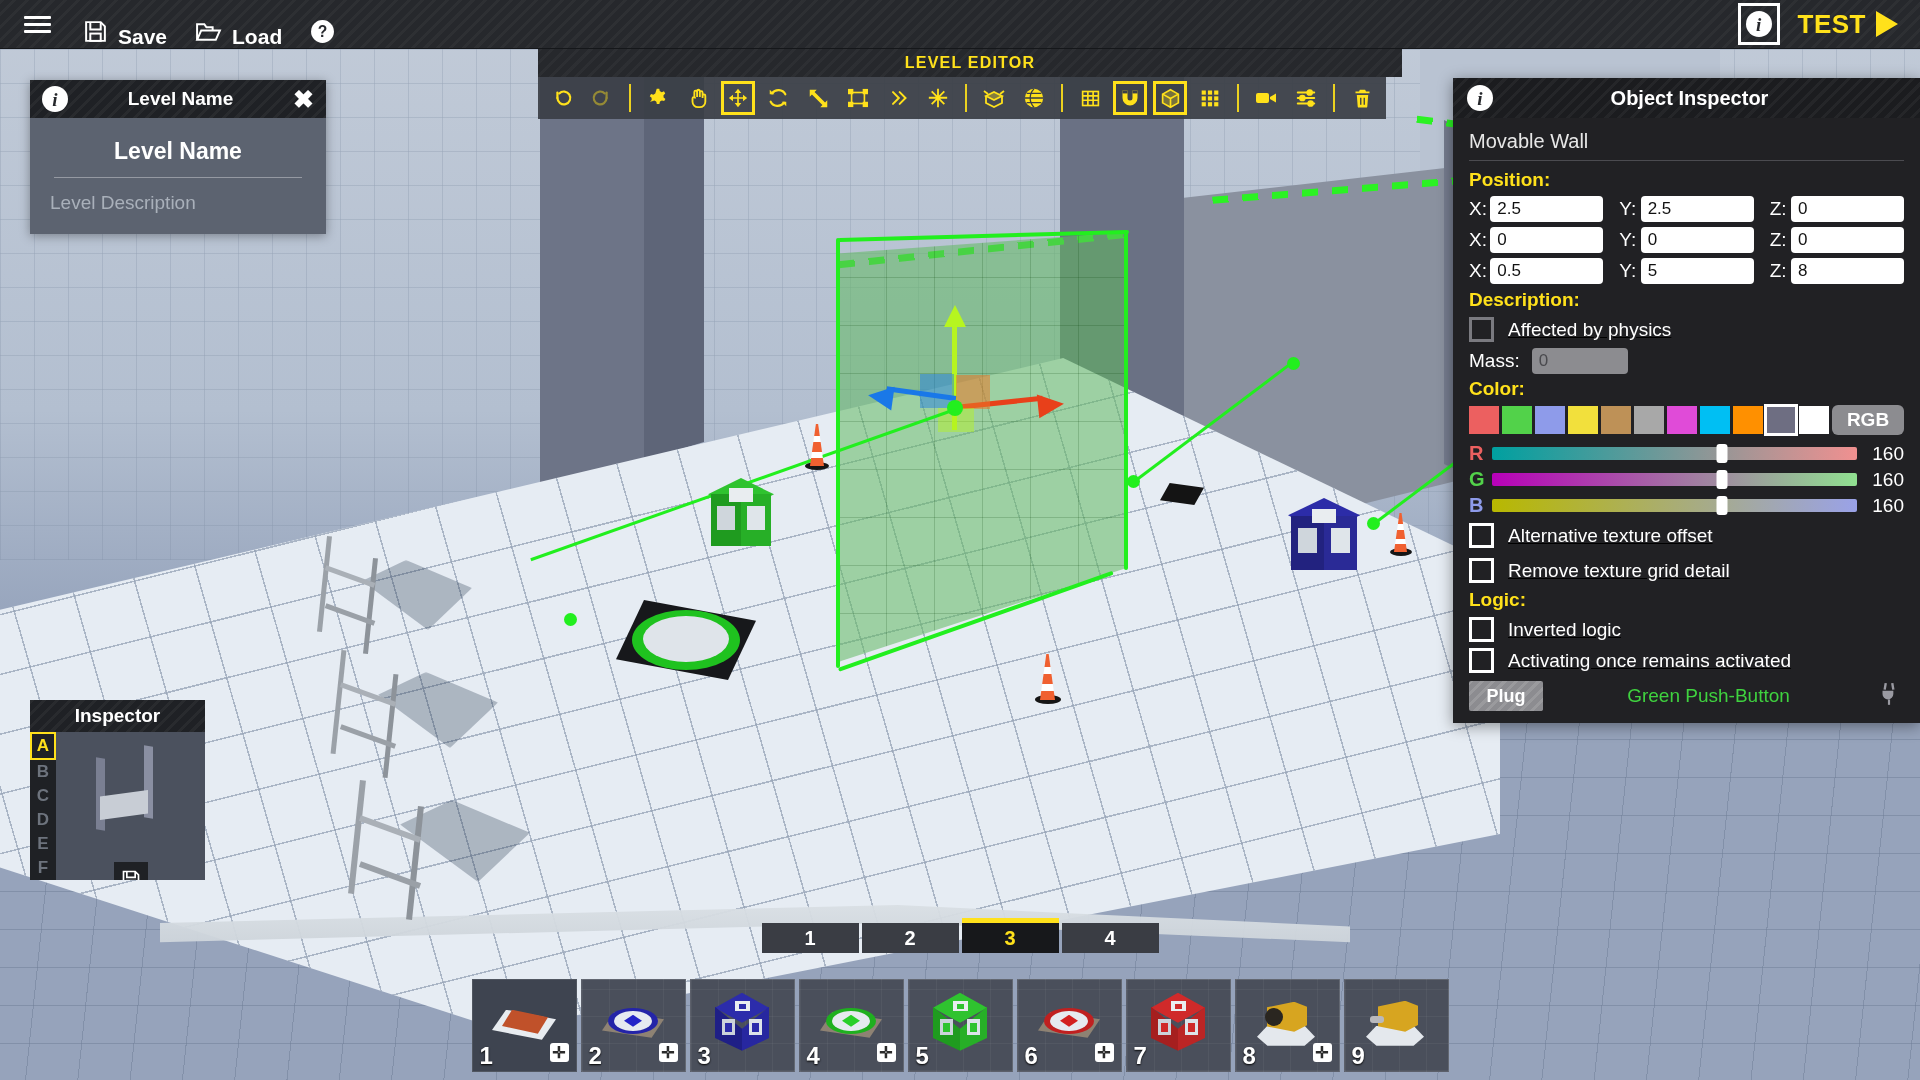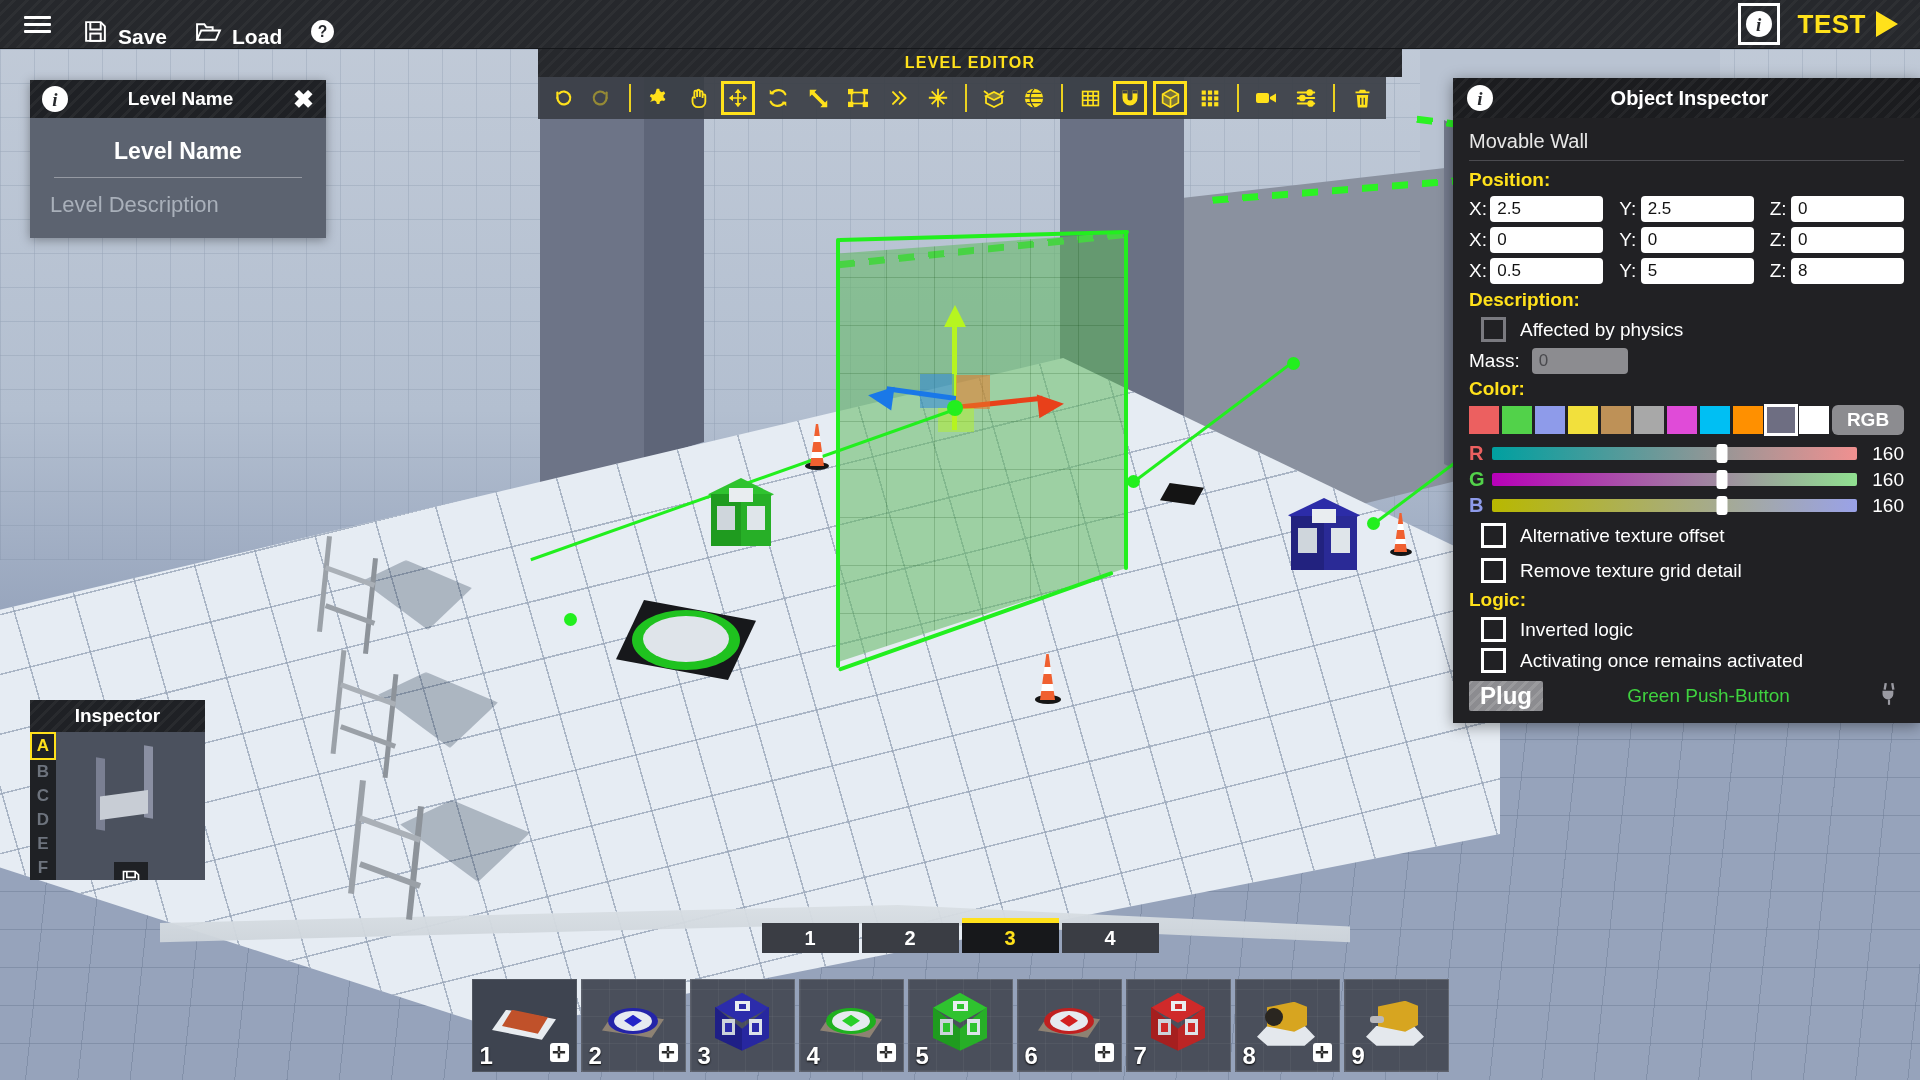--- a/index.html
+++ b/index.html
@@ -188,21 +188,21 @@
   .lp-head {
     height:38px; background:#1f2125;
     background-image:repeating-linear-gradient(135deg, rgba(255,255,255,.045) 0 3px, rgba(0,0,0,0) 3px 9px);
     display:flex; align-items:center; padding:0 12px; position:relative;
   }
   .lp-title { flex:1; text-align:center; color:#fff; font-size:19px; font-weight:bold; }
   .xclose { color:#fff; font-size:25px; font-weight:bold; line-height:1; cursor:pointer; }
   .lp-body { background:#5c6370; padding:14px 20px 20px; }
   .lp-name { color:#fff; font-size:23px; font-weight:bold; text-align:center; padding:6px 0 12px; }
   .lp-div { height:1px; background:rgba(255,255,255,.35); margin:0 4px 14px; }
-  .lp-desc { color:#a9b0ba; font-size:22px; }
+  .lp-desc { color:#a9b0ba; font-size:19px; }
 
   
   #clipboard {
     position:absolute; left:30px; top:700px; width:175px; z-index:45;
   }
   .cb-head {
     height:32px; background:#1f2125;
     background-image:repeating-linear-gradient(135deg, rgba(255,255,255,.045) 0 3px, rgba(0,0,0,0) 3px 9px);
     color:#fff; font-weight:bold; font-size:19px;
     display:flex; align-items:center; justify-content:center;
@@ -238,21 +238,21 @@
   .oi-div { height:1px; background:#4b4b50; margin-bottom:8px; }
   .oi-sec { color:#ffe11b; font-size:19px; font-weight:bold; margin:3px 0 5px; }
   .xyz-row { display:flex; align-items:center; gap:0; margin-bottom:5px; }
   .xyz-lab { color:#fff; font-size:19px; width:28px; }
   .xyz-in {
     background:#fff; border:none; border-radius:4px; height:26px;
     font-family:"Liberation Sans", sans-serif; font-size:17px; color:#111;
     padding:0 7px; outline:none;
   }
   .xyz-in.w1 { width:113px; margin-right:16px; }
-  .chk-row { display:flex; align-items:center; gap:14px; margin:6px 12px; }
+  .chk-row { display:flex; align-items:center; gap:14px; margin:6px 0;text-decoration:underline; }
   .chk {
     width:25px; height:25px; border:3px solid #fff; background:transparent; cursor:pointer; flex:none;
   }
   .chk.grey { border-color:#7a7a80; }
   .chk-lab { color:#fff; font-size:19px; }
   .mass-row { display:flex; align-items:center; gap:12px; margin:4px 0 4px; }
   .mass-lab { color:#fff; font-size:19px; }
   .mass-in {
     width:96px; height:26px; border:none; border-radius:4px; background:#8c8c90;
     color:#4a4a4e; font-size:17px; padding:0 7px;
@@ -281,21 +281,21 @@
   .sl-track { position:relative; flex:1; height:13px; border-radius:2px; }
   .sl-knob {
     position:absolute; top:-3px; width:11px; height:19px; background:#fff;
     border-radius:3px; transform:translateX(-50%); cursor:pointer;
   }
   .sl-val { color:#fff; font-size:19px; width:38px; text-align:right; }
   .plug-row { display:flex; align-items:center; gap:16px; margin-top:8px; }
   .plug-btn {
     width:74px; height:30px; border-radius:2px; background:#8c8c90;
     background-image:repeating-linear-gradient(135deg, rgba(255,255,255,.12) 0 3px, rgba(0,0,0,0) 3px 8px);
-    color:#fff; font-size:24px; font-weight:bold;
+    color:#fff; font-size:18px; font-weight:bold;
     display:flex; align-items:center; justify-content:center; cursor:pointer;
   }
   .plug-tgt { color:#3fd23f; font-size:19px; flex:1; text-align:center; }
 
   
   #pagetabs {
     position:absolute; left:0; right:0; bottom:127px; display:flex;
     justify-content:center; gap:3px; z-index:40;
   }
   .ptab {

